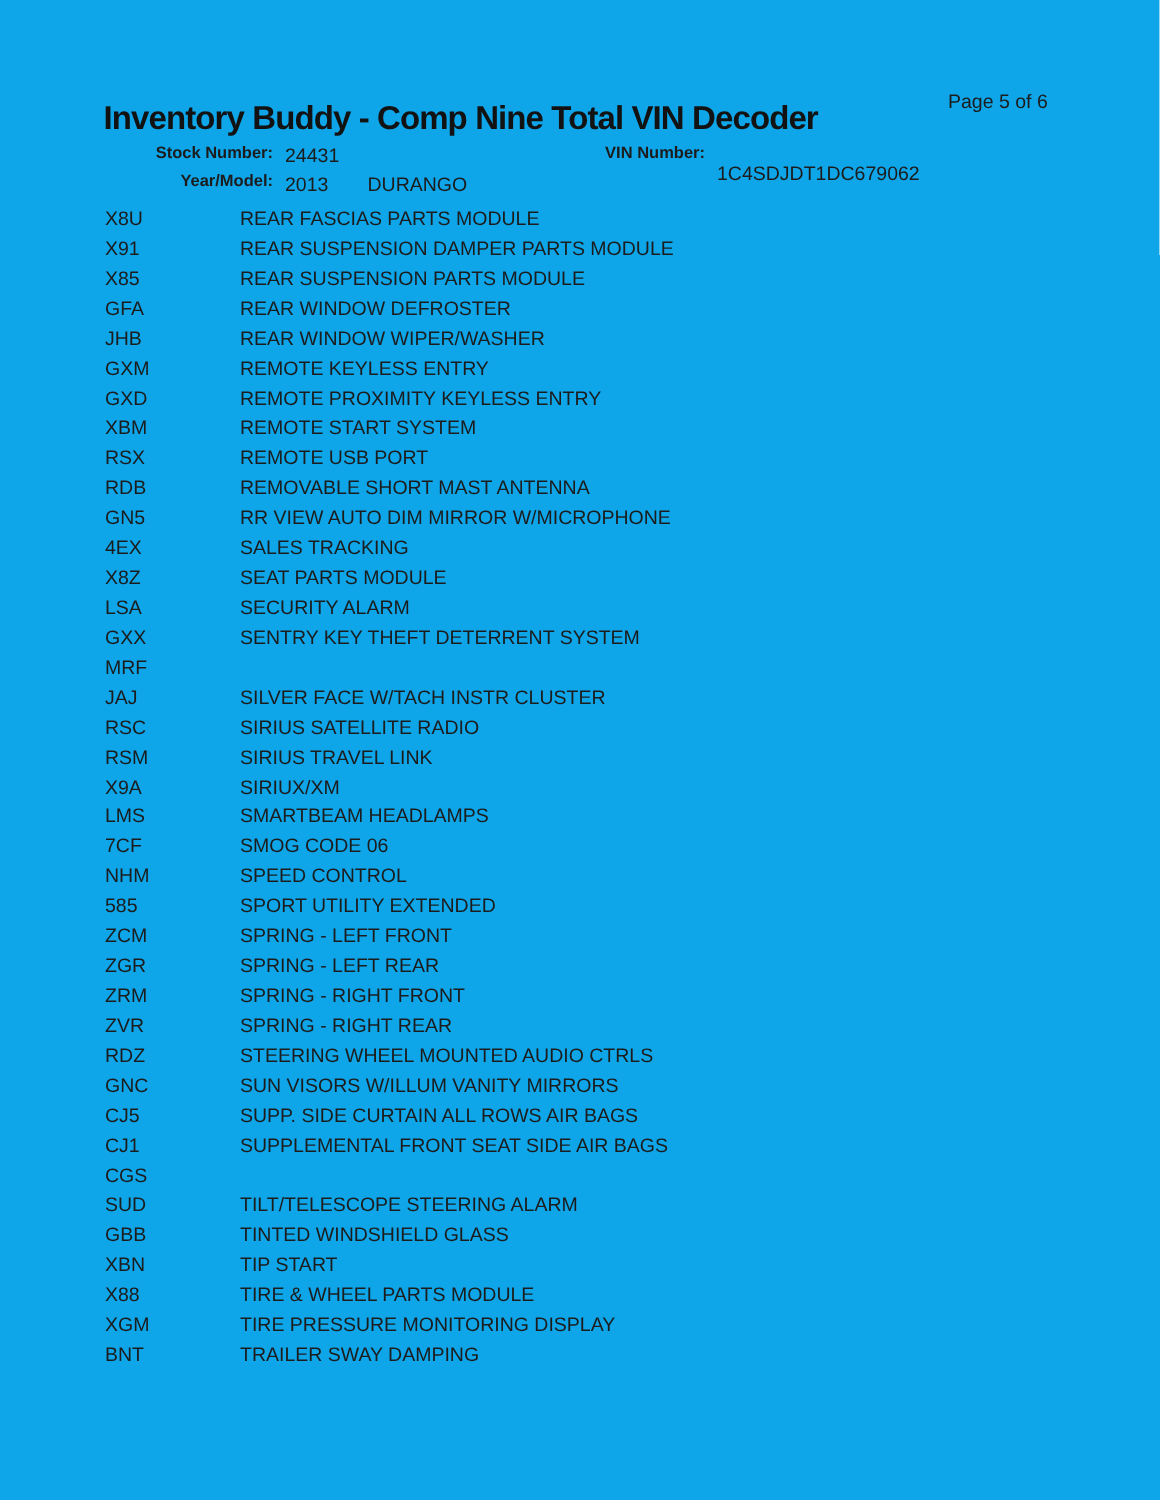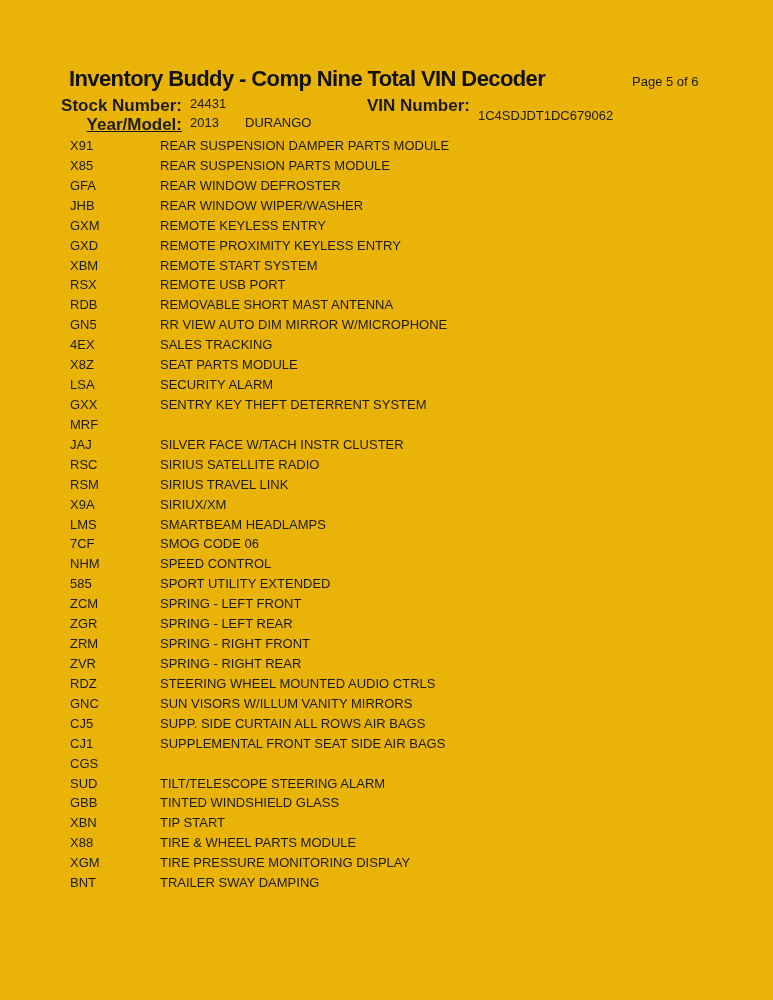--- a/index.html
+++ b/index.html
@@ -4,61 +4,61 @@
 <style>
   html, body {
     margin: 0;
     padding: 0;
     background: #ffffff;
   }
   .sheet {
     position: relative;
     width: 773px;
     height: 1000px;
-    background: #eab308;
+    background: #0ea5e9;
     color: #1c1c1c;
     font-family: "Liberation Sans", sans-serif;
     overflow: hidden;
   }
   .doc-title {
     position: absolute;
     left: 69px;
     top: 66px;
     font-size: 22px;
     font-weight: bold;
     letter-spacing: -0.6px;
     color: #121212;
     white-space: nowrap;
   }
   .page-indicator {
     position: absolute;
     left: 632px;
-    top: 74px;
+    top: 60px;
     font-size: 13px;
     color: #1c1c1c;
     white-space: nowrap;
   }
   .meta-label {
     position: absolute;
     width: 140px;
     text-align: right;
-    font-size: 17px;
+    font-size: 11px;
     font-weight: bold;
     white-space: nowrap;
   }
   .meta-value {
     position: absolute;
     font-size: 13px;
     white-space: nowrap;
   }
   .lbl-stock  { left: 42px;  top: 96px; }
   .val-stock  { left: 190px; top: 96px; }
   .lbl-vin    { left: 330px; top: 96px; }
   .val-vin    { left: 478px; top: 108px; text-align: right; }
-  .lbl-year   { left: 42px;  top: 115px; text-decoration: underline; }
+  .lbl-year   { left: 42px;  top: 115px; }
   .val-year   { left: 190px; top: 115px; }
   .val-model  { left: 245px; top: 115px; }
   .options {
     position: absolute;
     left: 70px;
     top: 136px;
     width: 640px;
   }
   .option-row {
     display: flex;
@@ -87,20 +87,24 @@
   <div class="meta-value val-stock">24431</div>
 
   <div class="meta-label lbl-vin">VIN Number:</div>
   <div class="meta-value val-vin">1C4SDJDT1DC679062</div>
 
   <div class="meta-label lbl-year">Year/Model:</div>
   <div class="meta-value val-year">2013</div>
   <div class="meta-value val-model">DURANGO</div>
 
   <div class="options" id="options-list">
+    <div class="option-row">
+      <span class="option-code">X8U</span>
+      <span class="option-desc">REAR FASCIAS PARTS MODULE</span>
+    </div>
 
     <div class="option-row">
       <span class="option-code">X91</span>
       <span class="option-desc">REAR SUSPENSION DAMPER PARTS MODULE</span>
     </div>
 
     <div class="option-row">
       <span class="option-code">X85</span>
       <span class="option-desc">REAR SUSPENSION PARTS MODULE</span>
     </div>

